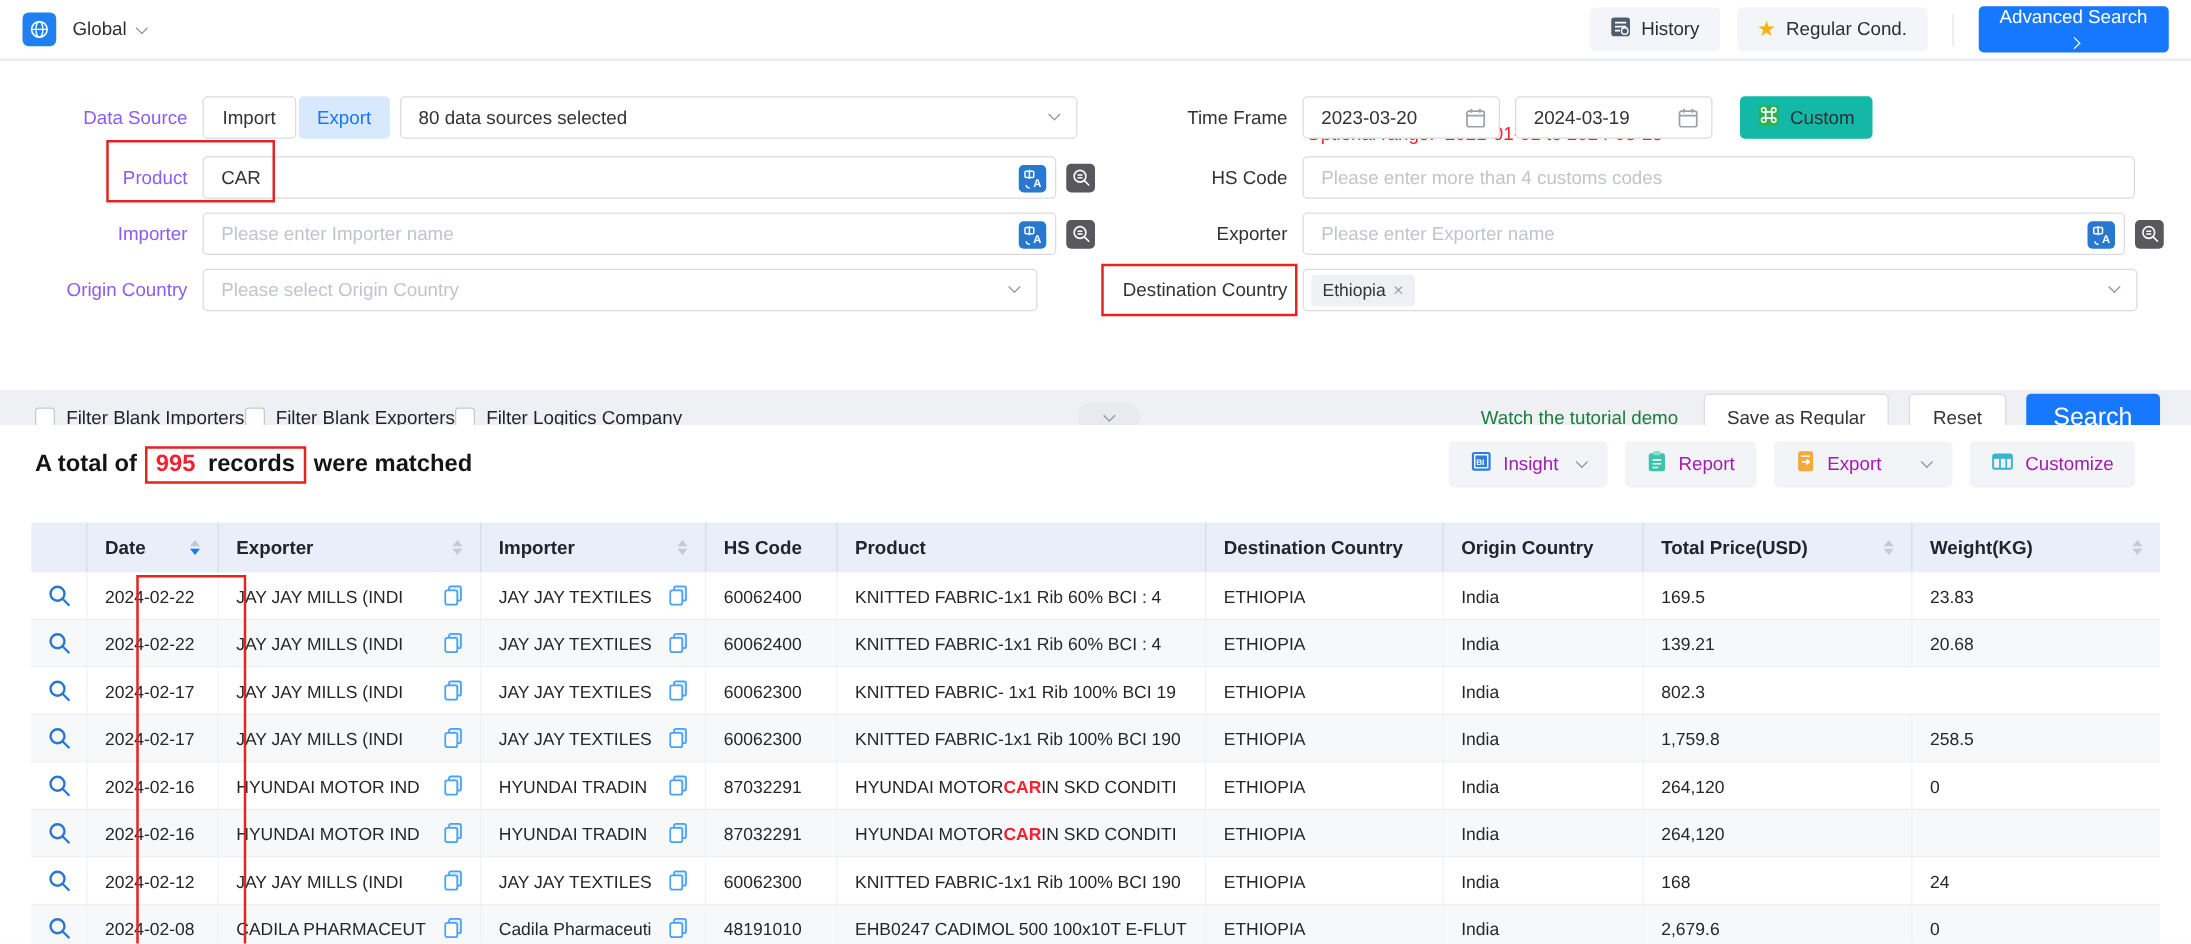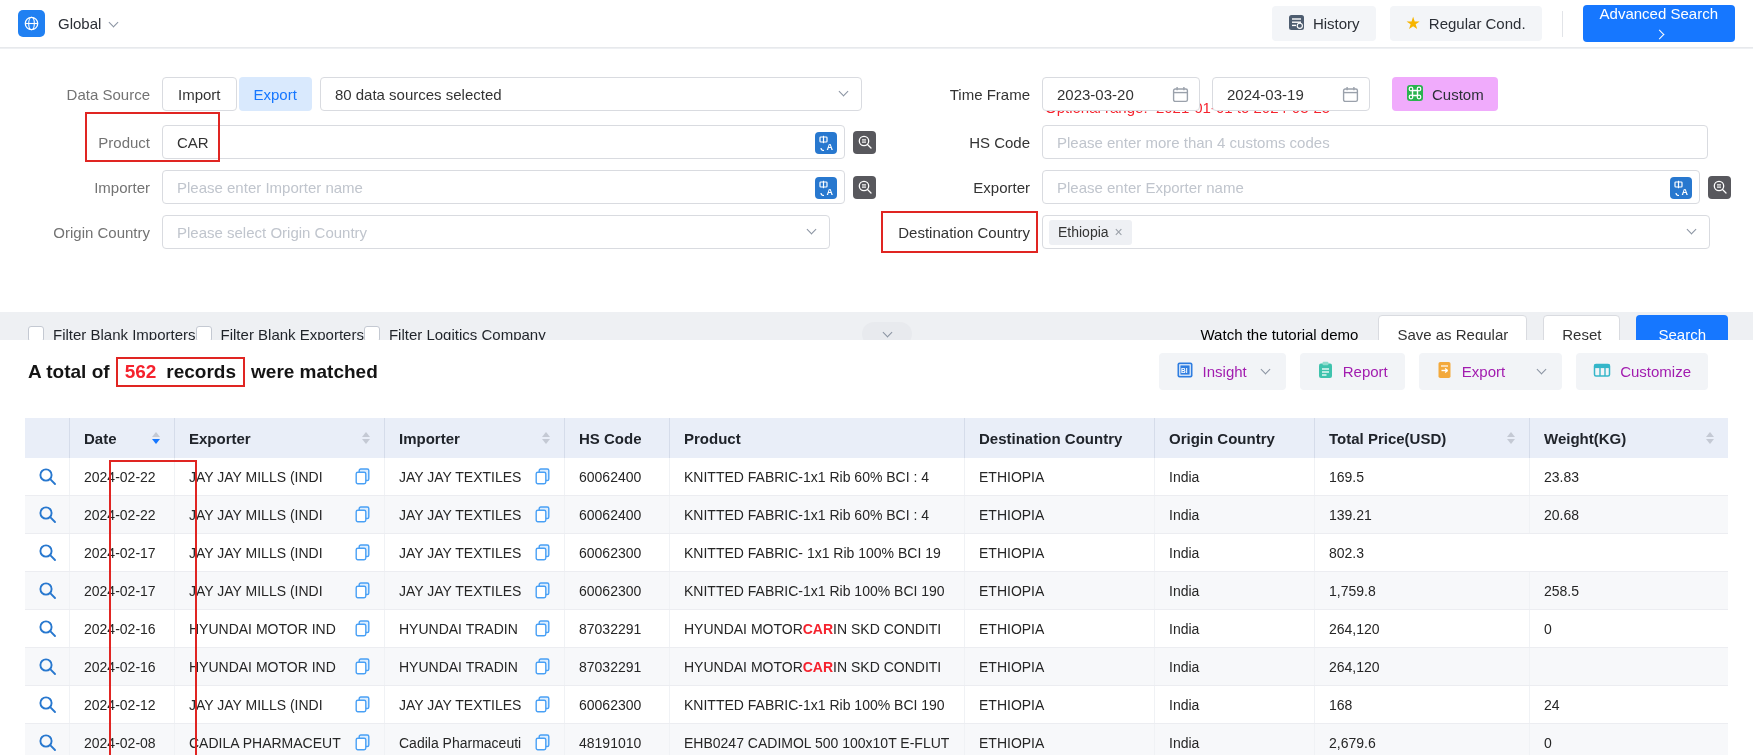--- a/index.html
+++ b/index.html
@@ -14,47 +14,47 @@
   .chev.white { border-color:#fff; transform:rotate(-45deg); margin:0 0 0 2px; }
   .top-right { margin-left:auto; display:flex; align-items:center; gap:14px; }
   .top-btn { height:35px; background:#f3f5f8; border-radius:4px; display:flex; align-items:center; gap:8px; padding:0 16px; font-size:15px; color:#2b2f36; cursor:pointer; }
   .star { color:#f7b500; font-size:17px; line-height:1; }
   .vdiv { width:1px; height:26px; background:#e2e4e8; margin:0 6px; }
   .adv-btn { height:37px; background:#1677ff; border-radius:4px; display:flex; align-items:center; gap:9px; padding:0 17px; font-size:15px; color:#fff; cursor:pointer;flex-direction:column; }
 
   
   .form-card { position:absolute; top:49px; left:0; right:0; height:263px; background:#fff; }
   .frow { position:absolute; display:flex; align-items:center; height:34px; }
-  .flabel { width:150px; text-align:right; margin-right:12px; font-size:15px; color:#737373; flex:none; }
+  .flabel { width:150px; text-align:right; margin-right:12px; font-size:15px; color:#8b5cf6; flex:none; }
   .flabel-r { width:150px; text-align:right; margin-right:12px; font-size:15px; color:#333; flex:none; }
   .seg { display:flex; gap:2px; margin-right:8px; }
   .seg-btn { height:34px; display:flex; align-items:center; padding:0 15px; font-size:15px; border-radius:4px; cursor:pointer; }
   .seg-btn.off { border:1px solid #d9dbe0; color:#333; background:#fff; }
   .seg-btn.on { background:#d9e9fd; color:#1677ff; }
   .fld { position:relative; height:34px; border:1px solid #d9dbe0; border-radius:4px; background:#fff; display:flex; align-items:center; }
   .fld input { border:none; outline:none; background:transparent; width:100%; height:100%; padding:0 14px; font-size:15px; color:#333; font-family:"Liberation Sans", sans-serif; }
   .fld input::placeholder { color:#c0c5cd; }
   .fld .chev-abs { position:absolute; right:14px; top:13px; }
   .sel-ph { padding:0 14px; font-size:15px; color:#c0c5cd; }
   .sel-val { padding:0 14px; font-size:15px; color:#333; display:flex; align-items:center; gap:8px; }
   .tr-ico { position:absolute; right:7px; top:6px; width:22px; height:22px; border-radius:4px; background:#2878cf; display:flex; align-items:center; justify-content:center; cursor:pointer; }
   .ex-ico { width:23px; height:23px; border-radius:4px; background:#58585d; display:flex; align-items:center; justify-content:center; margin-left:8px; cursor:pointer; flex:none; }
   .cal-ico { position:absolute; right:10px; top:8px; cursor:pointer; }
   .optional-range { position:absolute; left:1045px; top:50px; font-size:15px; color:#f5222d; white-space:pre; }
-  .custom-btn { height:34px; background:#f0abfc; border-radius:4px; display:flex; align-items:center; gap:8px; padding:0 14px; margin-left:22px; font-size:15px; color:#2b2f36; cursor:pointer; }
+  .custom-btn { height:34px; background:#14b8a6; border-radius:4px; display:flex; align-items:center; gap:8px; padding:0 14px; margin-left:22px; font-size:15px; color:#2b2f36; cursor:pointer; }
   .tag { height:25px; background:#eef0f4; border-radius:3px; display:flex; align-items:center; gap:6px; padding:0 9px; font-size:14px; color:#333; }
   .tag .x { color:#9aa0a8; font-size:14px; cursor:pointer; }
   .cbrow { position:absolute; top:270px; left:28px; display:flex; align-items:center; height:30px; }
   .cbitem { display:flex; align-items:center; gap:9px; font-size:15px; color:#1f2329; cursor:pointer; }
   .cb { width:16px; height:16px; border:1px solid #c4c9d2; border-radius:3px; background:#fff; flex:none; }
   .collapse-pill { position:absolute; left:862px; top:273px; width:50px; height:24px; background:#e8eaee; border-radius:12px; display:flex; align-items:center; justify-content:center; cursor:pointer; }
   .actions { position:absolute; top:266px; right:25px; display:flex; align-items:center; gap:16px; height:38px; }
-  .link { color:#000000; font-size:15px; cursor:pointer; margin-right:4px; }
+  .link { color:#15803d; font-size:15px; cursor:pointer; margin-right:4px; }
   .w-btn { height:38px; border:1px solid #d9dbe0; border-radius:4px; background:#fff; display:flex; align-items:center; padding:0 18px; font-size:15px; color:#333; cursor:pointer; }
-  .p-btn { height:38px; background:#1677ff; border-radius:4px; display:flex; align-items:center; padding:0 22px; font-size:15px; color:#fff; cursor:pointer; }
+  .p-btn { height:38px; background:#1677ff; border-radius:4px; display:flex; align-items:center; padding:0 22px; font-size:20px; color:#fff; cursor:pointer; }
 
   
   .results-card { position:absolute; top:340px; left:0; right:0; height:420px; background:#fff; }
   .title { position:absolute; left:28px; top:352px; height:40px; display:flex; align-items:center; font-size:19px; font-weight:bold; color:#141414; }
   .count-box { display:inline-flex; align-items:center; border:2px solid #e02522; padding:2px 7px; margin:0 6px; }
   .count-box .num { color:#f5222d; margin-right:10px; }
   .res-btns { position:absolute; top:352px; right:45px; display:flex; align-items:center; gap:14px; height:38px; }
   .res-btn { height:37px; background:#f2f4f7; border-radius:4px; display:flex; align-items:center; gap:9px; padding:0 17px; font-size:15px; color:#a21caf; cursor:pointer; }
   .res-btn .chev { margin-left:6px; }
   .res-btn .chev.far { margin-left:24px; }
@@ -291,21 +291,21 @@
       <div class="w-btn">Reset</div>
       <div class="p-btn">Search</div>
     </div>
   </div>
 
   <div class="results-card"></div>
 
   <div class="title">
     <span>A total of</span>
     <span class="count-box">
-      <span class="num">562</span>
+      <span class="num">995</span>
       <span>records</span>
     </span>
     <span>were matched</span>
   </div>
 
   <div class="res-btns">
     <div class="res-btn">
       <span><svg width="18" height="18" viewBox="0 0 18 18">
             <rect x="1.5" y="1.5" width="15" height="15" rx="2" fill="#2f7de0"></rect>
             <rect x="3.8" y="3.8" width="10.4" height="10.4" fill="none" stroke="#fff" stroke-width="1.1"></rect>

